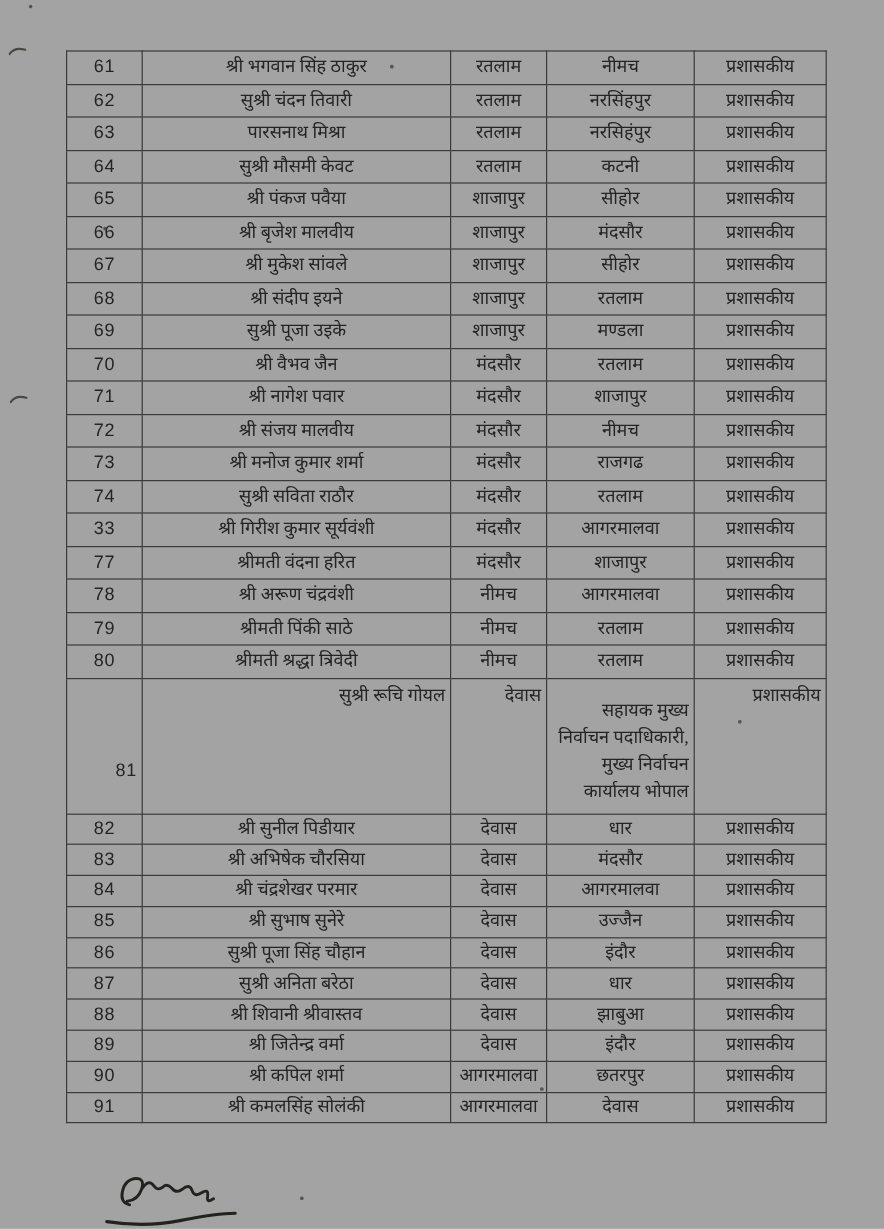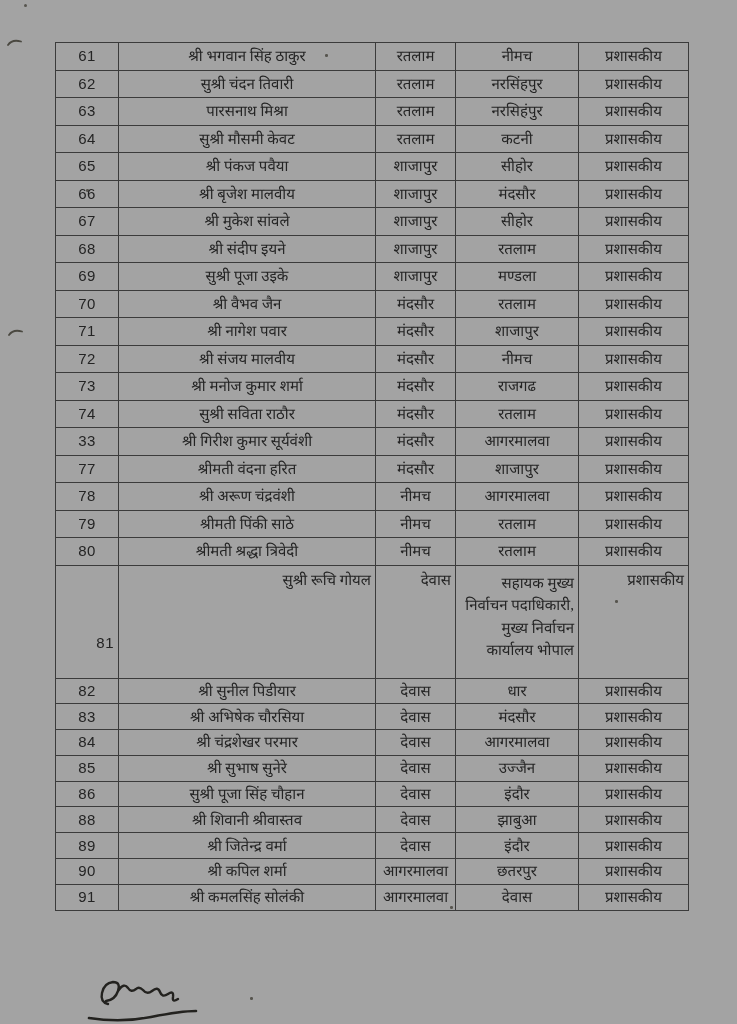--- a/index.html
+++ b/index.html
@@ -32,21 +32,21 @@
   table.roster tr.compact { height:25.8px; }
   table.roster tr.tall { height:113px; }
   td.col-sno {
     font-family:"Liberation Sans","DejaVu Sans",sans-serif;
     font-size:13.5px;
     letter-spacing:.5px;
     color:#2a2a2a;
   }
   tr.tall td { vertical-align:top; padding-top:4px;text-align:right; }
   tr.tall td.col-sno { vertical-align:bottom; padding-bottom:24px;margin-top:16px; }
-  tr.tall td.col-to { line-height:1.5; padding-top:6px; }
+  tr.tall td.col-to { line-height:1.5; padding-top:16px; }
   .pen-dot {
     position:absolute;
     background:#57554f;
     border-radius:50%;
   }
   .pen-tick { position:absolute; }
   .signature { position:absolute; left:86px; top:974px; }
 </style>
 </head>
 <body>
@@ -244,20 +244,27 @@
           <td class="col-category">प्रशासकीय</td>
         </tr>
         <tr class="compact">
           <td class="col-sno">86</td>
           <td class="col-name">सुश्री पूजा सिंह चौहान</td>
           <td class="col-from">देवास</td>
           <td class="col-to">इंदौर</td>
           <td class="col-category">प्रशासकीय</td>
         </tr>
         <tr class="compact">
+          <td class="col-sno">87</td>
+          <td class="col-name">सुश्री अनिता बरेठा</td>
+          <td class="col-from">देवास</td>
+          <td class="col-to">धार</td>
+          <td class="col-category">प्रशासकीय</td>
+        </tr>
+        <tr class="compact">
           <td class="col-sno">88</td>
           <td class="col-name">श्री शिवानी श्रीवास्तव</td>
           <td class="col-from">देवास</td>
           <td class="col-to">झाबुआ</td>
           <td class="col-category">प्रशासकीय</td>
         </tr>
         <tr class="compact">
           <td class="col-sno">89</td>
           <td class="col-name">श्री जितेन्द्र वर्मा</td>
           <td class="col-from">देवास</td>

